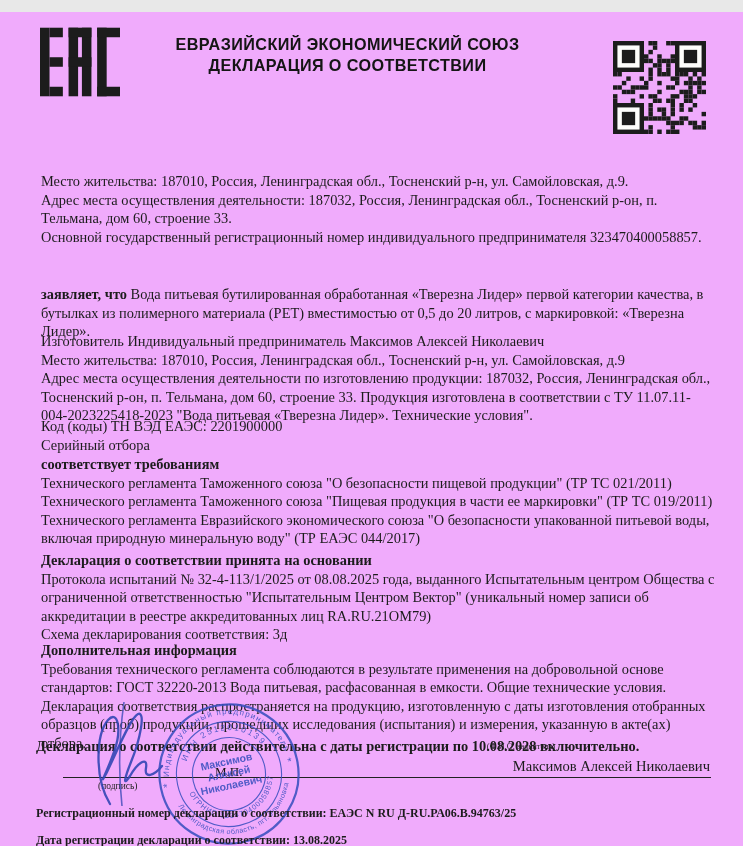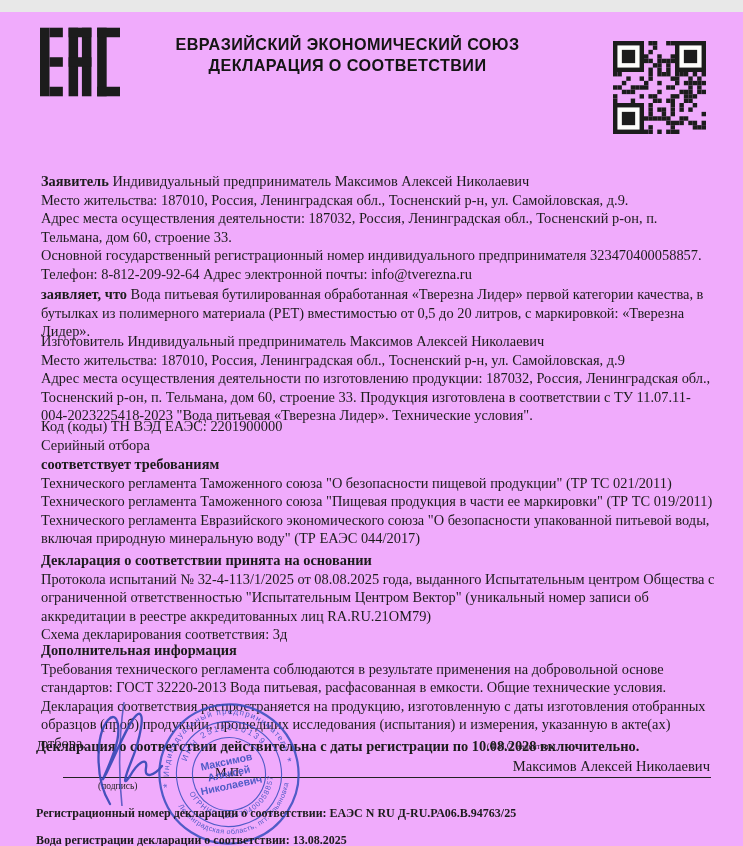--- a/index.html
+++ b/index.html
@@ -188,25 +188,23 @@
       <rect x="2" y="2" width="3" height="3" fill="#1c1c1c"></rect>
       <rect x="14" y="0" width="7" height="7" fill="#1c1c1c"></rect>
       <rect x="15" y="1" width="5" height="5" fill="#fdfdfb"></rect>
       <rect x="16" y="2" width="3" height="3" fill="#1c1c1c"></rect>
       <rect x="0" y="14" width="7" height="7" fill="#1c1c1c"></rect>
       <rect x="1" y="15" width="5" height="5" fill="#fdfdfb"></rect>
       <rect x="2" y="16" width="3" height="3" fill="#1c1c1c"></rect>
     </svg>
 
   <div class="abs sec" style="top:160px">
-    <span class="line"><b>Заявитель</b> <span>Индивидуальный предприниматель Максимов Алексей Николаевич</span></span>
     <span class="line">Место жительства: 187010, Россия, Ленинградская обл., Тосненский р-н, ул. Самойловская, д.9.</span>
     <span class="line">Адрес места осуществления деятельности: 187032, Россия, Ленинградская обл., Тосненский р-он, п. Тельмана, дом 60, строение 33.</span>
     <span class="line">Основной государственный регистрационный номер индивидуального предпринимателя 323470400058857.</span>
-    <span class="line">Телефон: 8-812-209-92-64 Адрес электронной почты: info@tverezna.ru</span>
   </div>
 
   <div class="abs sec" style="top:273px">
     <span><b>заявляет, что</b> <span>Вода питьевая бутилированная обработанная «Тверезна Лидер» первой категории качества, в бутылках из полимерного материала (PET) вместимостью от 0,5 до 20 литров, с маркировкой: «Тверезна Лидер».</span></span>
   </div>
 
   <div class="abs sec" style="top:320px">
     <span class="line">Изготовитель Индивидуальный предприниматель Максимов Алексей Николаевич</span>
     <span class="line">Место жительства: 187010, Россия, Ленинградская обл., Тосненский р-н, ул. Самойловская, д.9</span>
     <span class="line">Адрес места осуществления деятельности по изготовлению продукции: 187032, Россия, Ленинградская обл., Тосненский р-он, п. Тельмана, дом 60, строение 33. Продукция изготовлена в соответствии с ТУ 11.07.11-004-2023225418-2023 "Вода питьевая «Тверезна Лидер». Технические условия".</span>
@@ -282,17 +280,17 @@
         <text x="73" y="88" font-size="10.5">Николаевич</text>
       </g>
     </g>
   </svg>
 
   <div class="abs reg-line" style="top:794px">
     <span>Регистрационный номер декларации о соответствии:</span>
     <span>ЕАЭС N RU Д-RU.РА06.В.94763/25</span>
   </div>
   <div class="abs reg-line" style="top:821px">
-    <span>Вода регистрации декларации о соответствии:</span>
+    <span>Дата регистрации декларации о соответствии:</span>
     <span>13.08.2025</span>
   </div>
 
 </div>
 
 </body></html>

